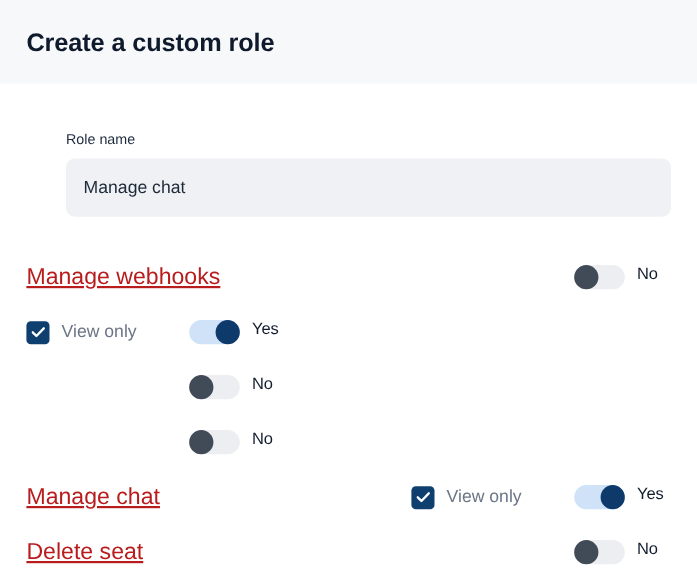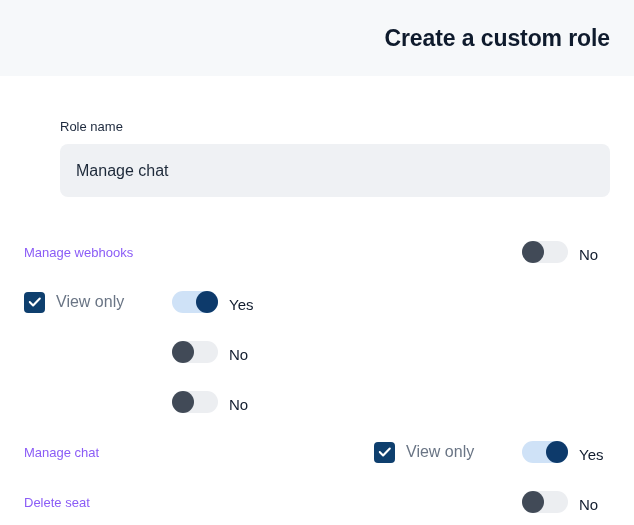--- a/index.html
+++ b/index.html
@@ -16,21 +16,20 @@
   }
 
   
   .modal-header {
     height: 76px;
     background: #f6f8fa;
     display: flex;
     align-items: center;
     padding: 17px 24px;
     box-sizing: border-box;
-    justify-content: flex-end;
   }
   .modal-title {
     font-size: 23px;
     font-weight: bold;
     color: #0f1b2d;
     letter-spacing: -0.1px;
     line-height: 1;
   }
 
   
@@ -68,24 +67,25 @@
   
   .permissions {
     margin-top: 30px;
   }
   .permission-row {
     height: 50px;
     display: flex;
     align-items: center;
   }
   .permission-label {
-    font-size: 13px;
-    color: #8b5cf6;
+    font-size: 21px;
+    color: #b91c1c;
     flex: 1 1 auto;
     white-space: nowrap;
+    text-decoration: underline;
   }
 
   
   .viewonly-cluster {
     display: flex;
     align-items: center;
     width: 148px;
     flex: 0 0 auto;
   }
   .viewonly-cluster.empty {
@@ -108,21 +108,21 @@
   .viewonly-label {
     font-size: 16px;
     color: #6a7585;
     margin-left: 11px;
     white-space: nowrap;
   }
 
   
   .toggle-cluster {
     display: flex;
-    align-items: flex-end;
+    align-items: flex-start;
     flex: 0 0 auto;
     width: 88px;
     justify-content: flex-start;
   }
   .toggle {
     width: 46px;
     height: 22px;
     border-radius: 11px;
     position: relative;
     flex: 0 0 auto;

